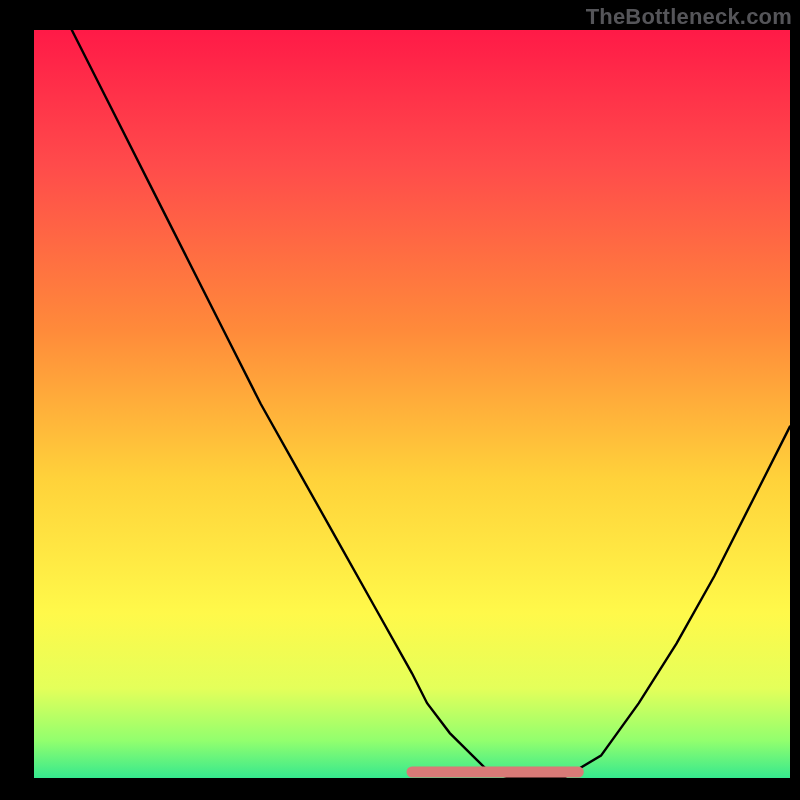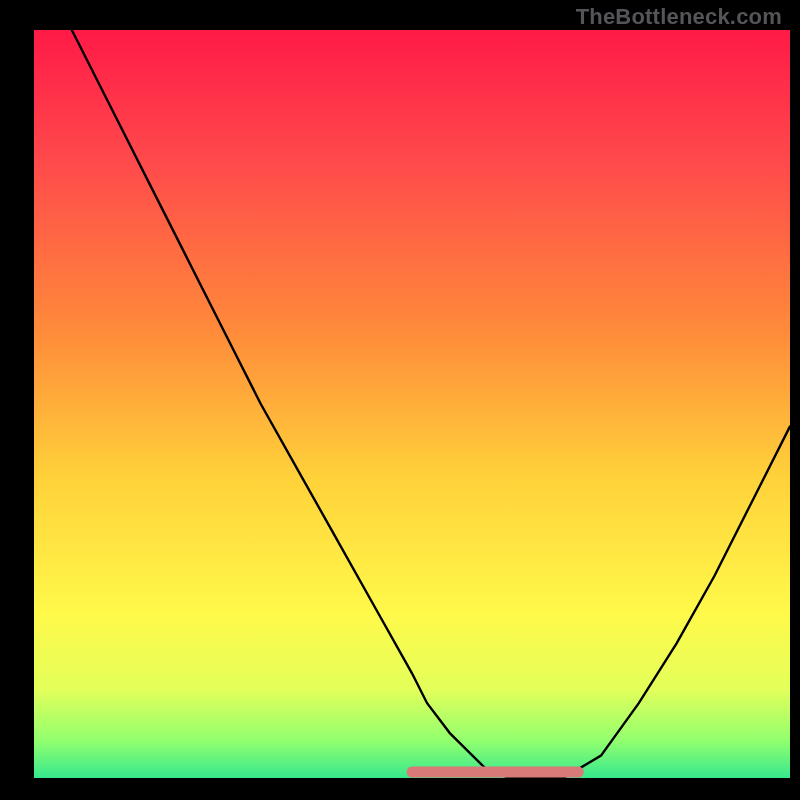--- a/index.html
+++ b/index.html
@@ -13,21 +13,21 @@
   }
   .stage {
     position: relative;
     width: 800px;
     height: 800px;
     background: #000;
   }
   .watermark {
     position: absolute;
     top: 4px;
-    right: 18px;
+    right: 8px;
     color: #555559;
     font-size: 22px;
     font-weight: 600;
     letter-spacing: 0.2px;
     z-index: 10;
   }
   svg.plot {
     position: absolute;
     left: 0;
     top: 0;

